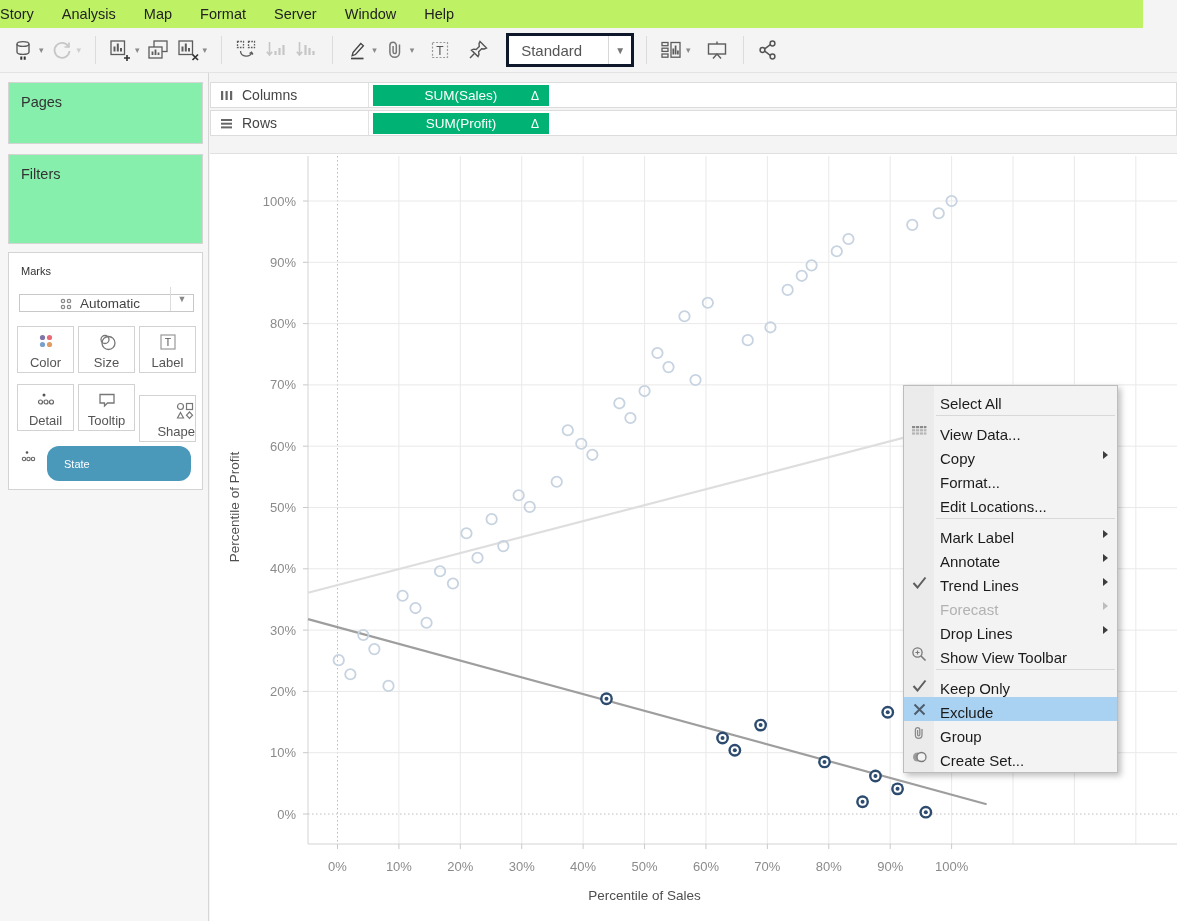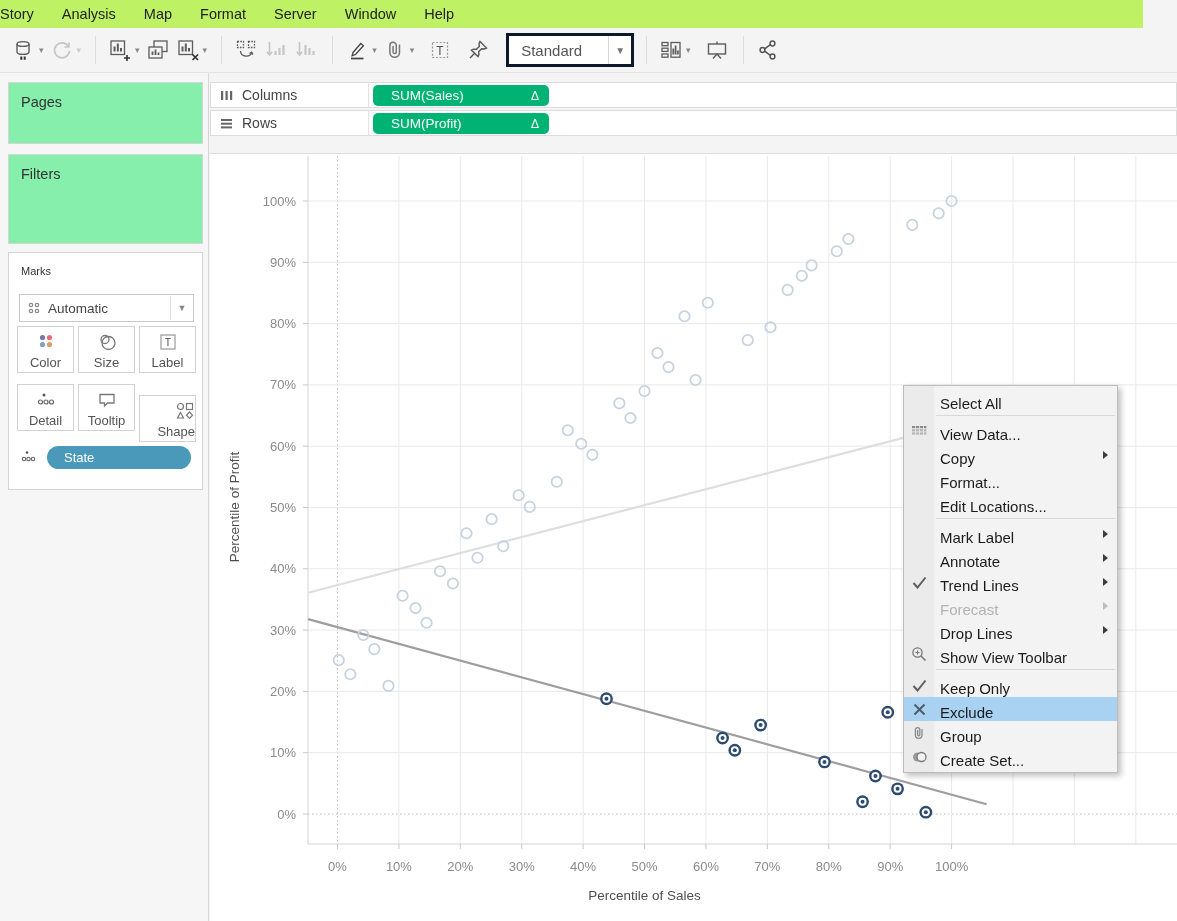--- a/index.html
+++ b/index.html
@@ -19,38 +19,38 @@
   .fitbox{display:flex;align-items:center;border:3px solid #0f172a;background:#fff;height:28px;
           margin:0 4px 0 10px;}
   .fitbox .fitlabel{font-size:15px;color:#555;padding:0 26px 0 12px;}
   .fitbox .fitcaret{width:22px;height:28px;border-left:1px solid #d8d8d8;display:flex;align-items:center;justify-content:center;color:#777;font-size:10px;}
   
   .leftpanel{position:absolute;left:0;top:73px;width:209px;height:848px;background:#f6f6f6;border-right:1px solid #d6d6d6;box-sizing:border-box;}
   .panelbox{position:absolute;left:8px;width:195px;background:#86efac;border:1px solid #d4d4d4;box-sizing:border-box;}
   .panelbox .plabel{font-size:14.5px;color:#333;padding:11px 0 0 12px;}
   .marksbox{position:absolute;left:8px;top:179px;width:195px;height:238px;background:#fff;border:1px solid #d4d4d4;box-sizing:border-box;}
   .markslabel{font-size:11px;color:#333;padding:12px 0 0 12px;}
-  .marktype{position:absolute;left:10px;top:41px;width:175px;height:28px;border:1px solid #c8c8c8;background:#fff;
-            display:flex;align-items:center;box-sizing:border-box;}
+  .marktype{position:absolute;left:10px;top:41px;width:175px;height:18px;border:1px solid #c8c8c8;background:#fff;
+            display:flex;align-items:flex-end;box-sizing:border-box;padding-left:32px;}
   .marktype .mtlabel{font-size:13.5px;color:#444;margin-left:7px;flex:1;}
   .marktype .mtcaret{width:22px;height:24px;border-left:1px solid #ddd;display:flex;align-items:center;justify-content:center;color:#888;font-size:9px;}
   .mbtn{position:absolute;width:57px;height:47px;border:1px solid #d2d2d2;background:#fff;box-sizing:border-box;
         display:flex;flex-direction:column;align-items:center;justify-content:flex-start;padding-top:5px;}
   .mbtn .mlabel{font-size:13px;color:#555;margin-top:3px;}
-  .statepill{position:absolute;left:38px;top:193px;width:144px;height:23px;background:#4a98ba;border-radius:12px;
-             color:#fff;font-size:13px;display:flex;align-items:center;padding-left:17px;box-sizing:border-box;}
+  .statepill{position:absolute;left:38px;top:193px;width:144px;height:35px;background:#4a98ba;border-radius:12px;
+             color:#fff;font-size:11px;display:flex;align-items:center;padding-left:17px;box-sizing:border-box;}
   .stateicon{position:absolute;left:12px;top:196px;}
   
   .shelf{position:absolute;left:210px;width:967px;height:26px;background:#fff;border:1px solid #dcdcdc;
          box-sizing:border-box;display:flex;align-items:center;}
   .shelf .sicon{margin-left:9px;}
   .shelf .slabel{font-size:14px;color:#444;margin-left:8px;}
   .shelf .sdiv{position:absolute;left:157px;top:0;width:1px;height:24px;background:#e2e2e2;}
-  .pill{position:absolute;left:162px;top:2px;width:176px;height:21px;background:#00b274;border-radius:5px;
-        color:#fff;font-size:13.5px;display:flex;align-items:center;padding:0 10px 0 18px;box-sizing:border-box;}
+  .pill{position:absolute;left:162px;top:2px;width:176px;height:21px;background:#00b274;border-radius:0;
+        color:#fff;font-size:13.5px;display:flex;align-items:center;padding:0 10px 0 18px;box-sizing:border-box;text-align:center;}
   .pill .ptext{flex:1;}
   .pill .pdelta{font-size:12px;}
   
   .chart{position:absolute;left:210px;top:153px;width:967px;height:768px;background:#fff;border-top:1px solid #e0e0e0;}
   
   .ctxmenu{position:absolute;left:903px;top:385px;width:215px;box-sizing:border-box;
            background:linear-gradient(90deg,#ebebeb 0px,#ebebeb 30px,#f3f3f3 30px,#f3f3f3 100%);
            border:1px solid #bdbdbd;box-shadow:3px 3px 6px rgba(0,0,0,.25);padding:2px 0 3px 0;z-index:20;}
   .ctx-item{position:relative;height:24px;display:flex;align-items:flex-end;font-size:15px;color:#1b1b1b;}
   .ctx-item .ctx-label{margin-left:36px;}

